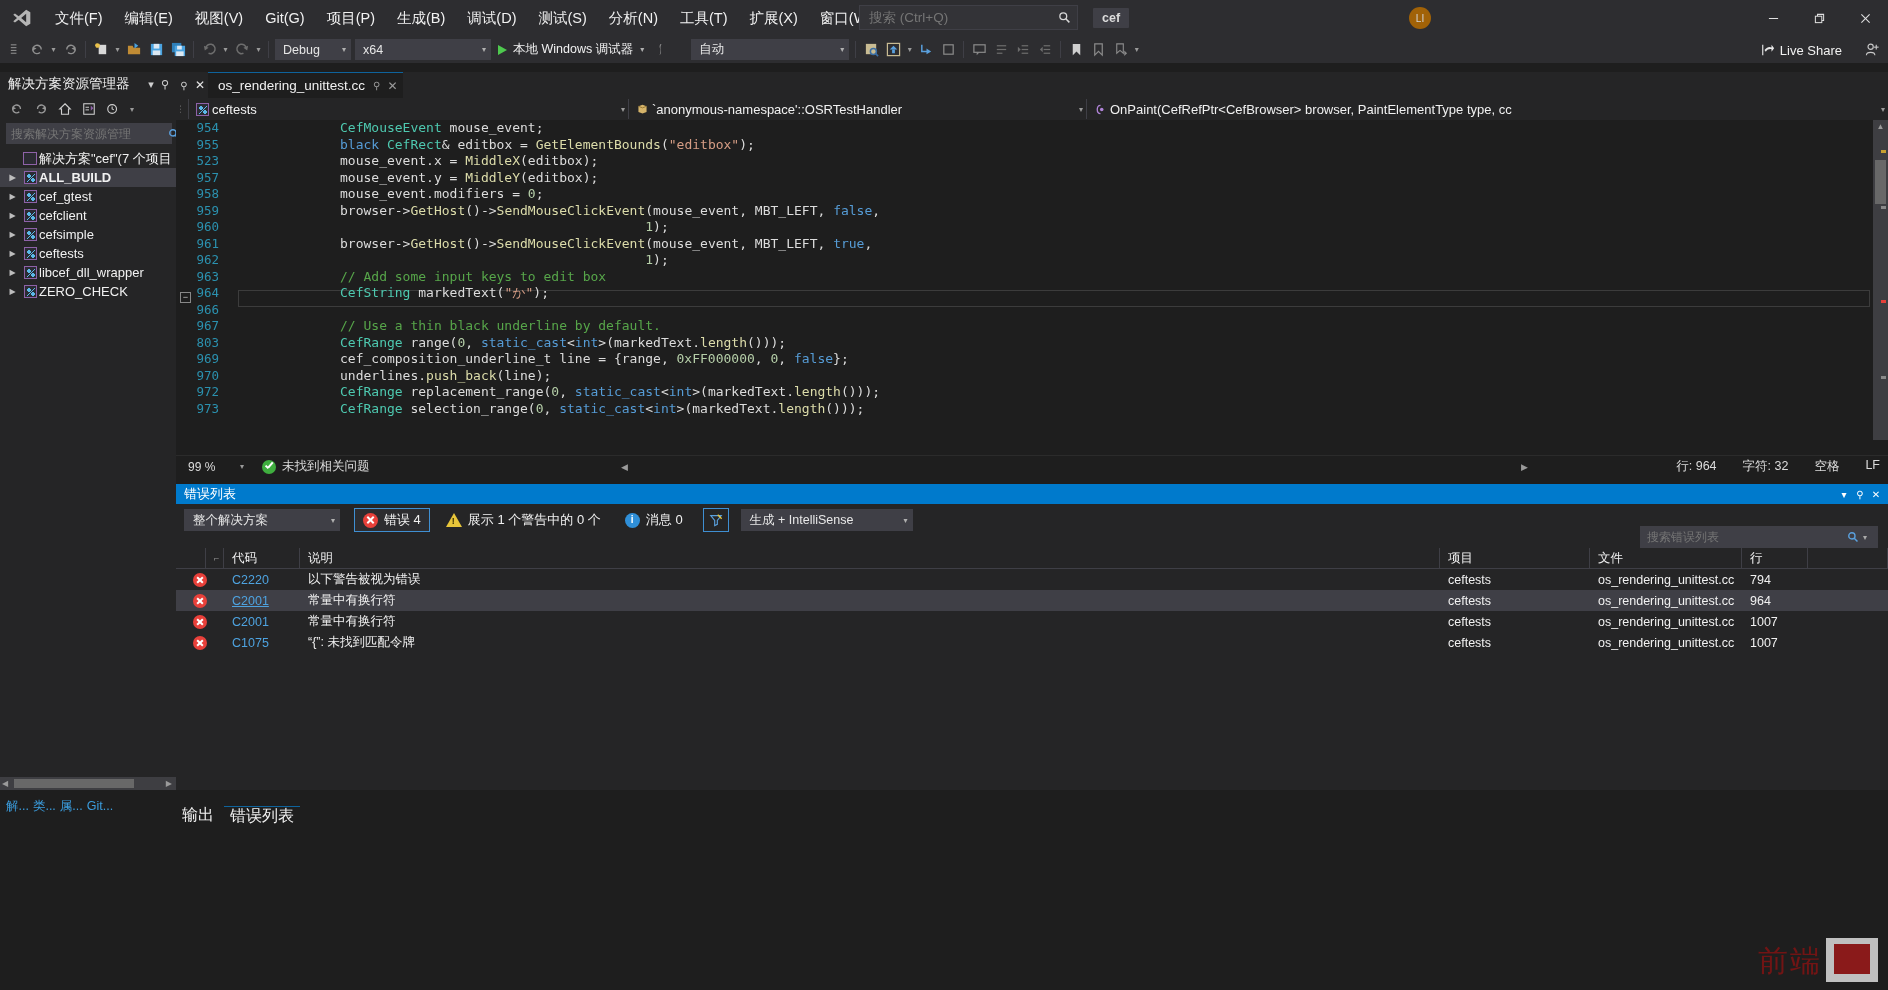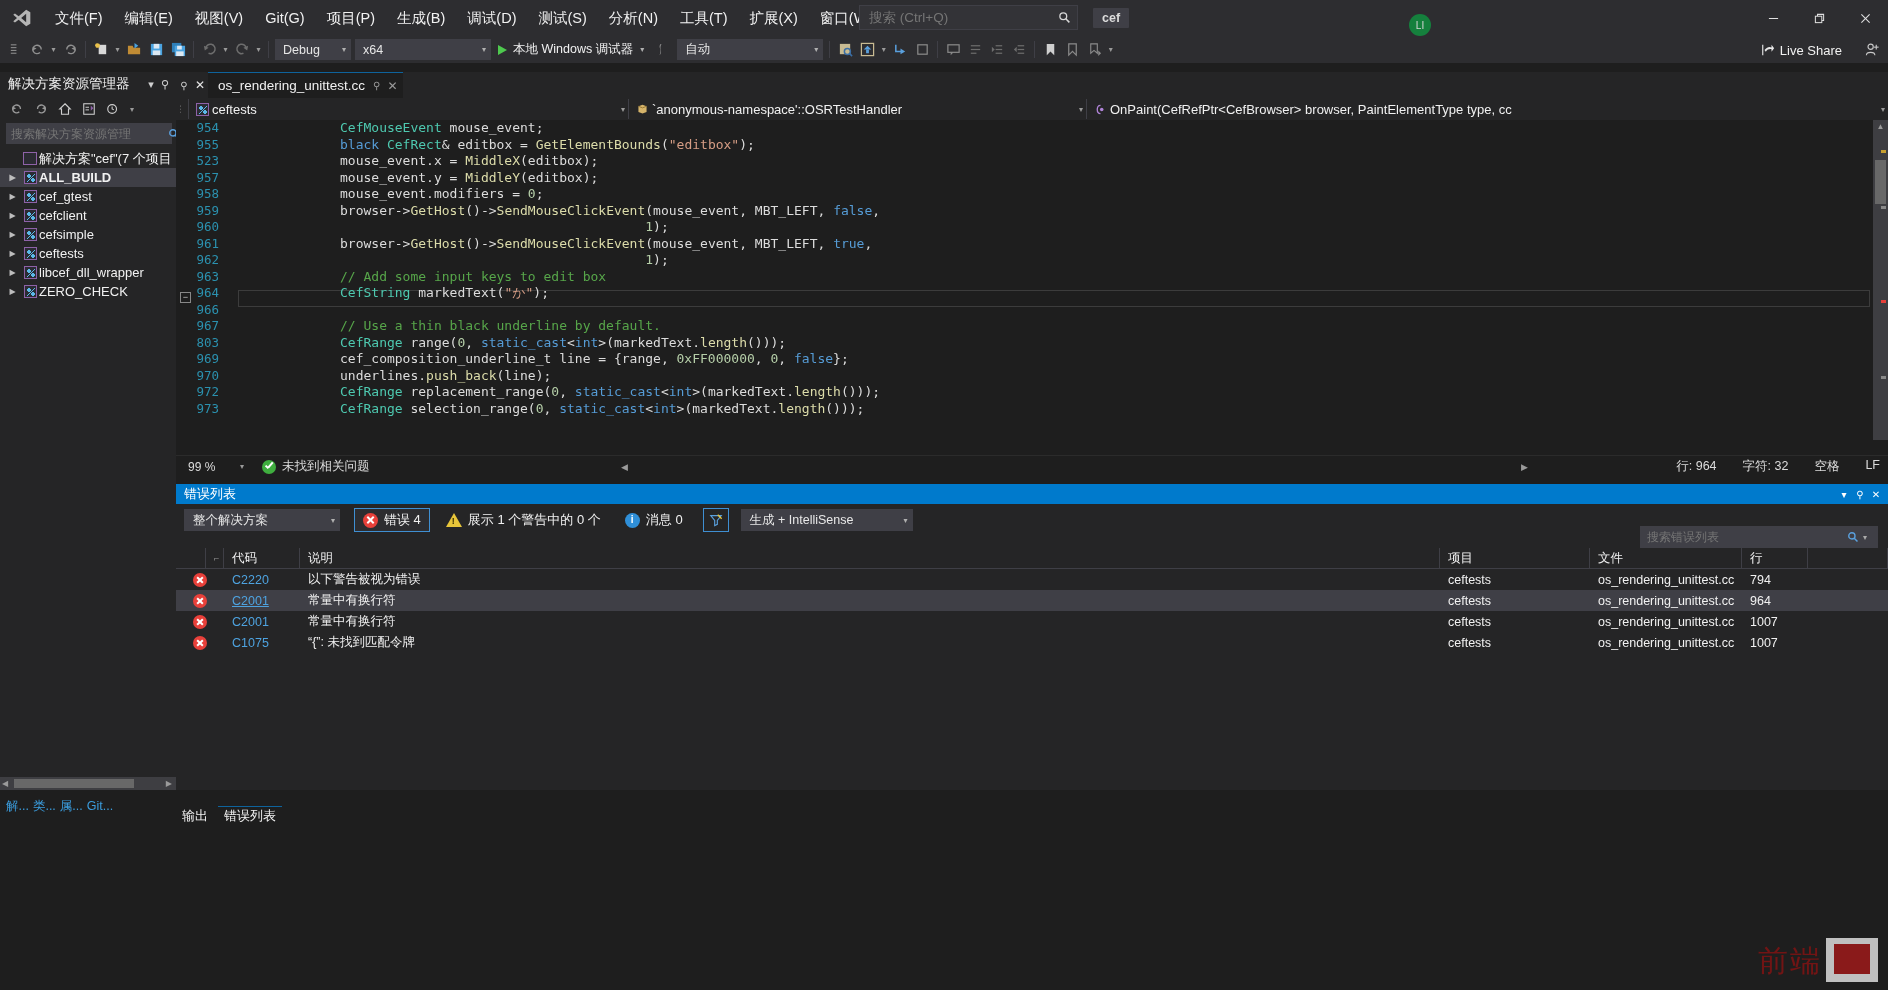--- a/index.html
+++ b/index.html
@@ -34,22 +34,22 @@
     color:#9a9a9a; font-size:13.5px; font-family:"Liberation Sans",sans-serif; padding-left:9px;
   }
   .qsearch .mag { width:26px; display:flex; align-items:center; justify-content:center; color:#d0d0d0; }
   .mag svg { width:13px; height:13px; }
   .cef-chip {
     position:absolute; left:1093px; top:8px; height:20px; padding:0 9px;
     background:#3f3f46; color:#dcdcdc; font-size:12.5px; font-weight:bold;
     display:flex; align-items:center; border-radius:1px;
   }
   .acct-avatar {
-    position:absolute; left:1409px; top:14px; width:22px; height:22px; border-radius:50%;
-    background:#15803d; color:#d4d4d4; font-size:10px;
+    position:absolute; left:1409px; top:7px; width:22px; height:22px; border-radius:50%;
+    background:#a16207; color:#d4d4d4; font-size:10px;
     display:flex; align-items:center; justify-content:center;
   }
   .wbtns { position:absolute; right:0; top:0; height:36px; display:flex; }
   .wbtn { width:46px; height:36px; display:flex; align-items:center; justify-content:center; color:#e0e0e0; }
   .wbtn svg { width:11px; height:11px; }
 
   
   .toolbar {
     position:absolute; left:0; top:36px; width:1888px; height:27px;
     background:#2d2d30; display:flex; align-items:center; padding-left:4px;
@@ -213,21 +213,21 @@
   .err-row { height:21px; display:flex; align-items:center; color:#f1f1f1; font-size:12.5px; }
   .err-row.sel { background:#3f3f46; }
   .err-row > div { padding-left:8px; overflow:hidden; white-space:nowrap; }
   .rc-ico { width:48px; display:flex; align-items:center; justify-content:center; padding:0!important; }
   .rowerr { width:14px;height:14px;border-radius:50%;background:#e8403a;position:relative; }
   .rowerr:before,.rowerr:after{content:"";position:absolute;left:3px;top:6px;width:8px;height:2px;background:#fff;}
   .rowerr:before{transform:rotate(45deg);} .rowerr:after{transform:rotate(-45deg);}
   .code-lnk { color:#4ea3e0; }
   .code-lnk.u { text-decoration:underline; }
   .bottabs { position:absolute; left:176px; top:795px; height:22px; display:flex; align-items:center; gap:4px; }
-  .bottab { color:#f1f1f1; font-size:13px; padding:0 6px; height:20px; display:flex; align-items:center;margin-top:19px; }
+  .bottab { color:#f1f1f1; font-size:16px; padding:0 6px; height:20px; display:flex; align-items:center;margin-top:19px; }
   .bottab.active { background:#1e1e1e; border-top:1px solid #0e639c; color:#f1f1f1; }
   .wm { position:absolute; right:10px; bottom:8px; display:flex; align-items:flex-end; }
   .wm-text { color:#7a1414; font-size:30px; font-family:"DejaVu Serif", serif; opacity:.92; letter-spacing:2px; }
   .wm-box { width:52px;height:44px;background:#c0c0c0;margin-left:4px; position:relative; }
   .wm-box:after{content:"";position:absolute;left:8px;top:6px;width:36px;height:30px;background:#8a1a1a;}
 </style>
 </head>
 <body>
 
 <div id="app">
@@ -372,21 +372,21 @@
       <span class="run-tri"></span>
       <span>本地 Windows 调试器</span>
       <span class="cv" style="color:#b0b0b0;font-size:8px;padding-left:7px">▾</span>
     </div>
     <div class="tb-ico">
       <svg viewBox="0 0 16 16">
           <path d="M8 2 C5 6 10 7 7 14 C11 10 6 8 9 2 Z" fill="#8a8a8a"></path>
         </svg>
       </div>
 
-    <div class="combo" style="width:146px;margin-left:6px">
+    <div class="combo" style="width:158px;margin-left:20px">
       <span class="lbl">自动</span>
       <span class="cv">▾</span>
     </div>
     <div class="tb-sep"></div>
     <div class="tb-ico">
       <svg viewBox="0 0 16 16">
           <rect x="2" y="2" width="11" height="11" fill="#c8bb92"></rect>
           <circle cx="10" cy="10" r="3.2" fill="none" stroke="#3a6ea5" stroke-width="1.6"></circle>
           <line x1="12" y1="12" x2="15" y2="15" stroke="#3a6ea5" stroke-width="1.8"></line>
         </svg>

